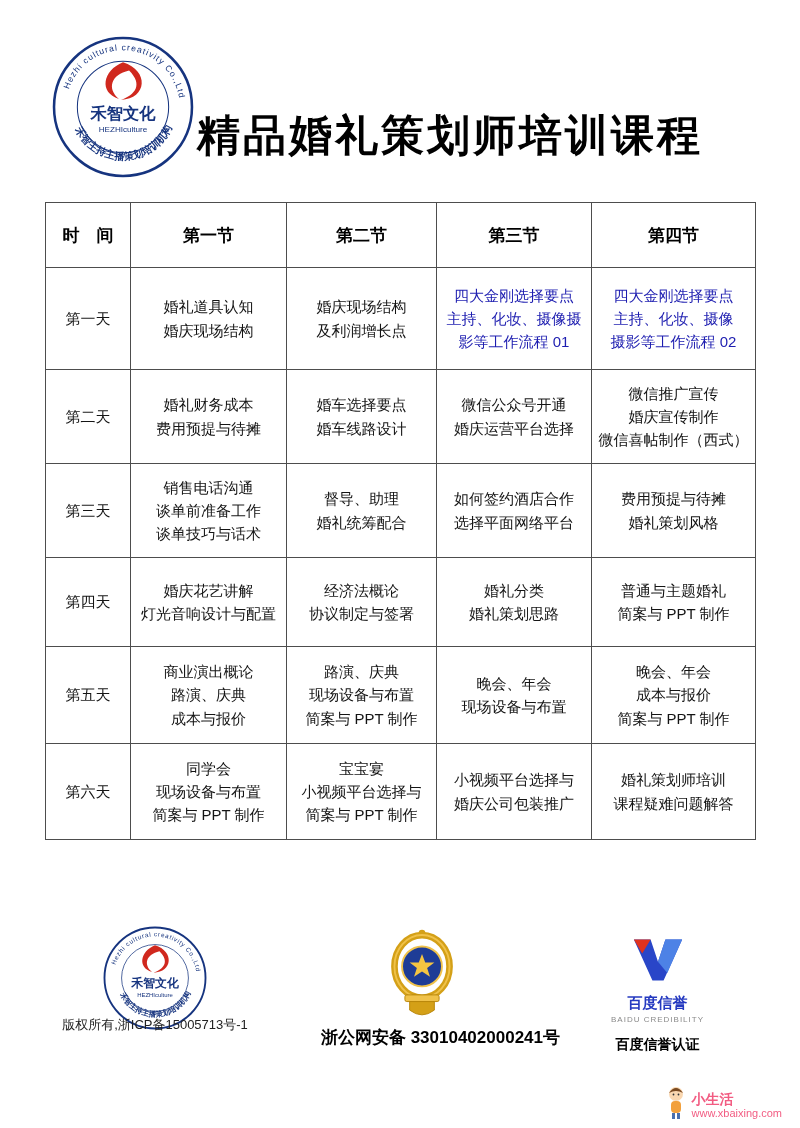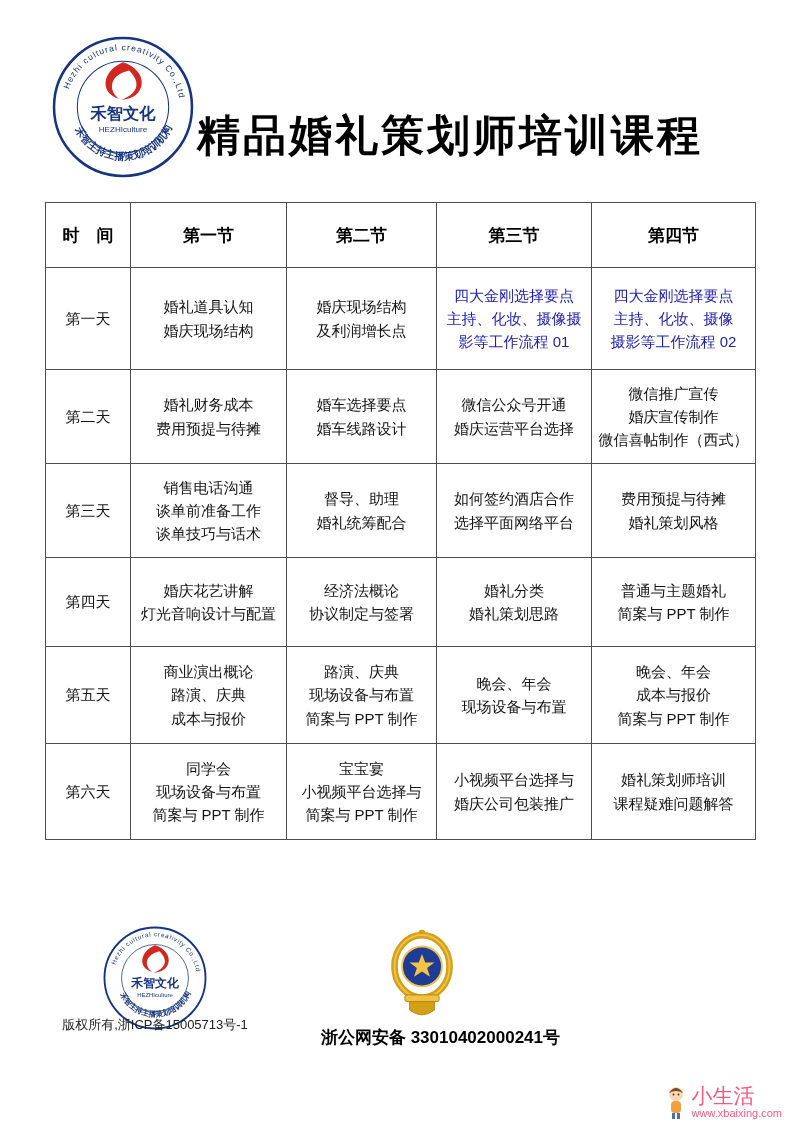--- a/index.html
+++ b/index.html
@@ -64,21 +64,21 @@
   }
   .baidu-name{font-size:15px;font-weight:bold;margin-top:4px;}
   .baidu-en{font-size:8px;color:#8a8a8a;letter-spacing:1px;margin-top:2px;}
   .baidu-cert{font-size:14px;font-weight:bold;color:#000;margin-top:12px;}
   
   .watermark{
     position:absolute;right:18px;bottom:8px;
     display:flex;align-items:flex-end;gap:4px;
   }
   .watermark .wm-text{text-align:left;}
-  .wm-name{font-size:21px;font-weight:normal;line-height:1.05;}
+  .wm-name{font-size:14px;font-weight:bold;line-height:1.05;}
   .wm-url{font-size:11px;line-height:1.2;}
 </style>
 </head>
 <body>
 
 <div class="page">
 
   <div class="seal-logo top">
     <svg viewBox="0 0 140 140" width="100%" height="100%">
       <circle cx="70" cy="70" r="68" fill="#ffffff" stroke="#16347f" stroke-width="2.5"></circle>
@@ -226,20 +226,30 @@
       <ellipse cx="40" cy="40" rx="29" ry="33" fill="none" stroke="#d4a017" stroke-width="7"></ellipse>
       <ellipse cx="40" cy="40" rx="29" ry="33" fill="none" stroke="#f0c24a" stroke-width="2"></ellipse>
       <circle cx="40" cy="40" r="21" fill="#1e3c96" stroke="#f0c24a" stroke-width="2"></circle>
       <polygon points="40,27 43.4,36 53,36 45.4,41.8 48.4,51 40,45.3 31.6,51 34.6,41.8 27,36 36.6,36" fill="#f5c542"></polygon>
       <rect x="22" y="70" width="36" height="7" rx="2" fill="#f0c24a" stroke="#b8860b" stroke-width="1"></rect>
       <path d="M27,77 L53,77 L53,86 Q40,96 27,86 Z" fill="#d4a017" stroke="#b8860b" stroke-width="1"></path>
     </svg>
   </div>
   <div class="police-text">浙公网安备 33010402000241号</div>
 
+  <div class="baidu-box">
+    <svg viewBox="0 0 60 56" width="56" height="52">
+      <polygon points="4,6 22,6 30,30 38,6 56,6 36,50 24,50" fill="#2946c8"></polygon>
+      <polygon points="30,30 38,6 56,6 40,42" fill="#4d82e6"></polygon>
+      <polygon points="4,6 22,6 13,21" fill="#e0321e"></polygon>
+    </svg>
+    <div class="baidu-name" style="color: rgb(36, 57, 192);">百度信誉</div>
+    <div class="baidu-en">BAIDU CREDIBILITY</div>
+    <div class="baidu-cert">百度信誉认证</div>
+  </div>
 
   <div class="watermark">
     <svg viewBox="0 0 24 34" width="24" height="34">
       <circle cx="12" cy="8" r="7" fill="#fad7b0"></circle>
       <path d="M5,7 Q12,-3 19,7 Q12,3 5,7 Z" fill="#7a4a21"></path>
       <circle cx="9.5" cy="8.5" r="0.9" fill="#333"></circle>
       <circle cx="14.5" cy="8.5" r="0.9" fill="#333"></circle>
       <rect x="7" y="15" width="10" height="12" rx="4" fill="#f2a03c"></rect>
       <rect x="8" y="27" width="3" height="6" fill="#4a6fae"></rect>
       <rect x="13" y="27" width="3" height="6" fill="#4a6fae"></rect>

